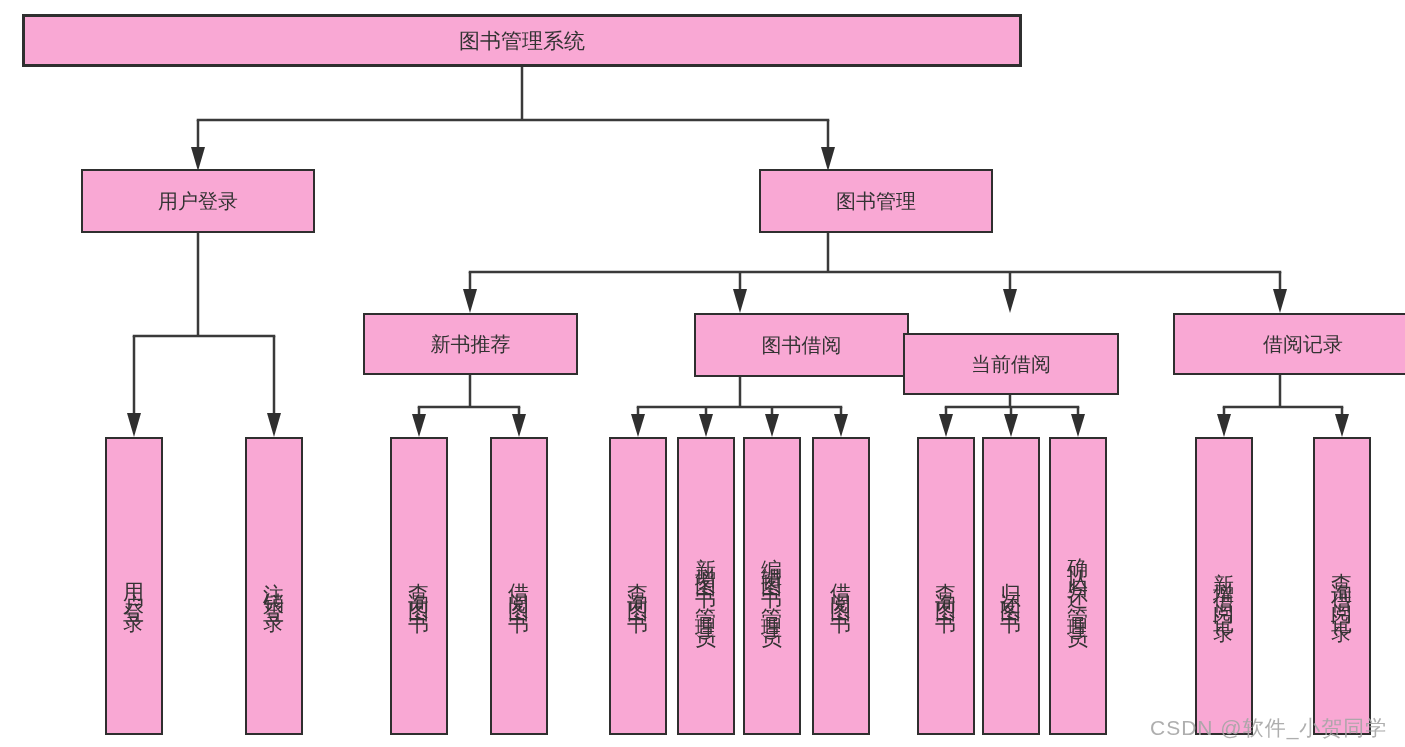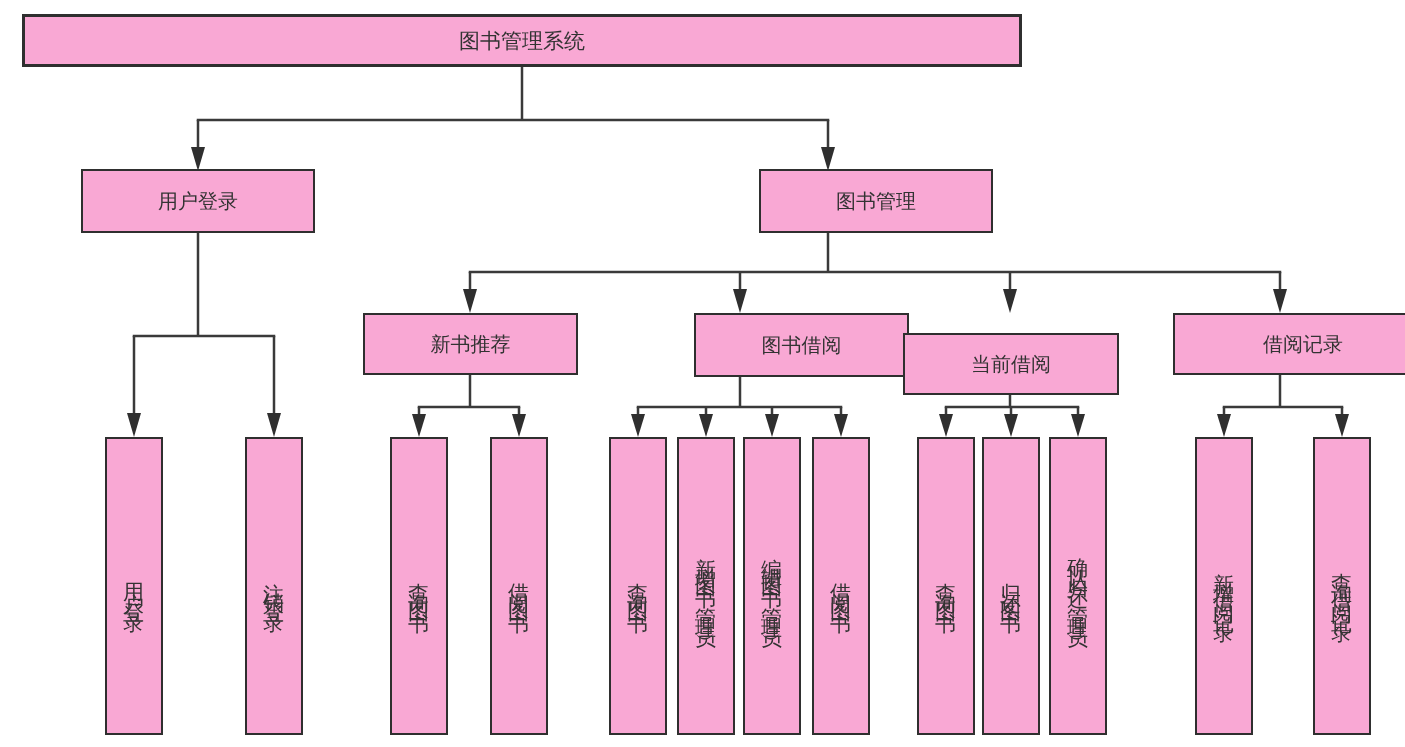--- a/index.html
+++ b/index.html
@@ -154,14 +154,15 @@
   <div class="node vbox" style="left:743px; top:437px; width:58px; height:298px;">编辑图书（管理员）</div>
   <div class="node vbox" style="left:812px; top:437px; width:58px; height:298px;">借阅图书</div>
 
   <div class="node vbox" style="left:917px; top:437px; width:58px; height:298px;">查询图书</div>
   <div class="node vbox" style="left:982px; top:437px; width:58px; height:298px;">归还图书</div>
   <div class="node vbox" style="left:1049px; top:437px; width:58px; height:298px;">确认归还（管理员）</div>
 
   <div class="node vbox" style="left:1195px; top:437px; width:58px; height:298px;">新增借阅记录</div>
   <div class="node vbox" style="left:1313px; top:437px; width:58px; height:298px;">查询借阅记录</div>
 
+  <div class="watermark">CSDN @软件_小贺同学</div>
 
 </div>
 
 </body></html>

